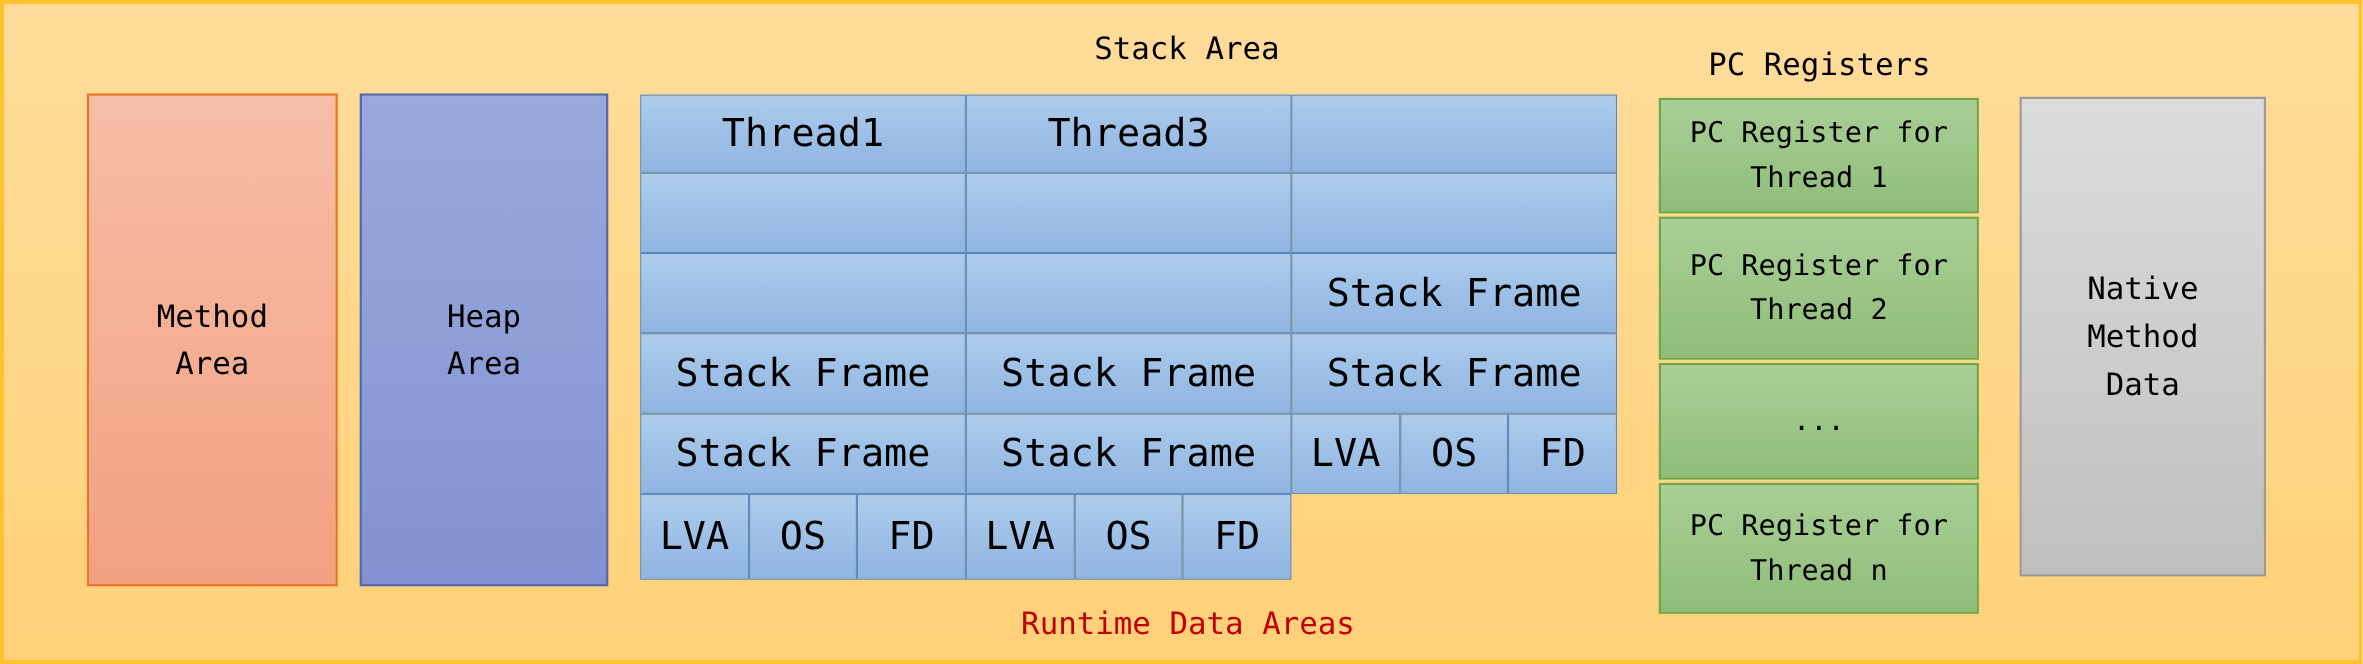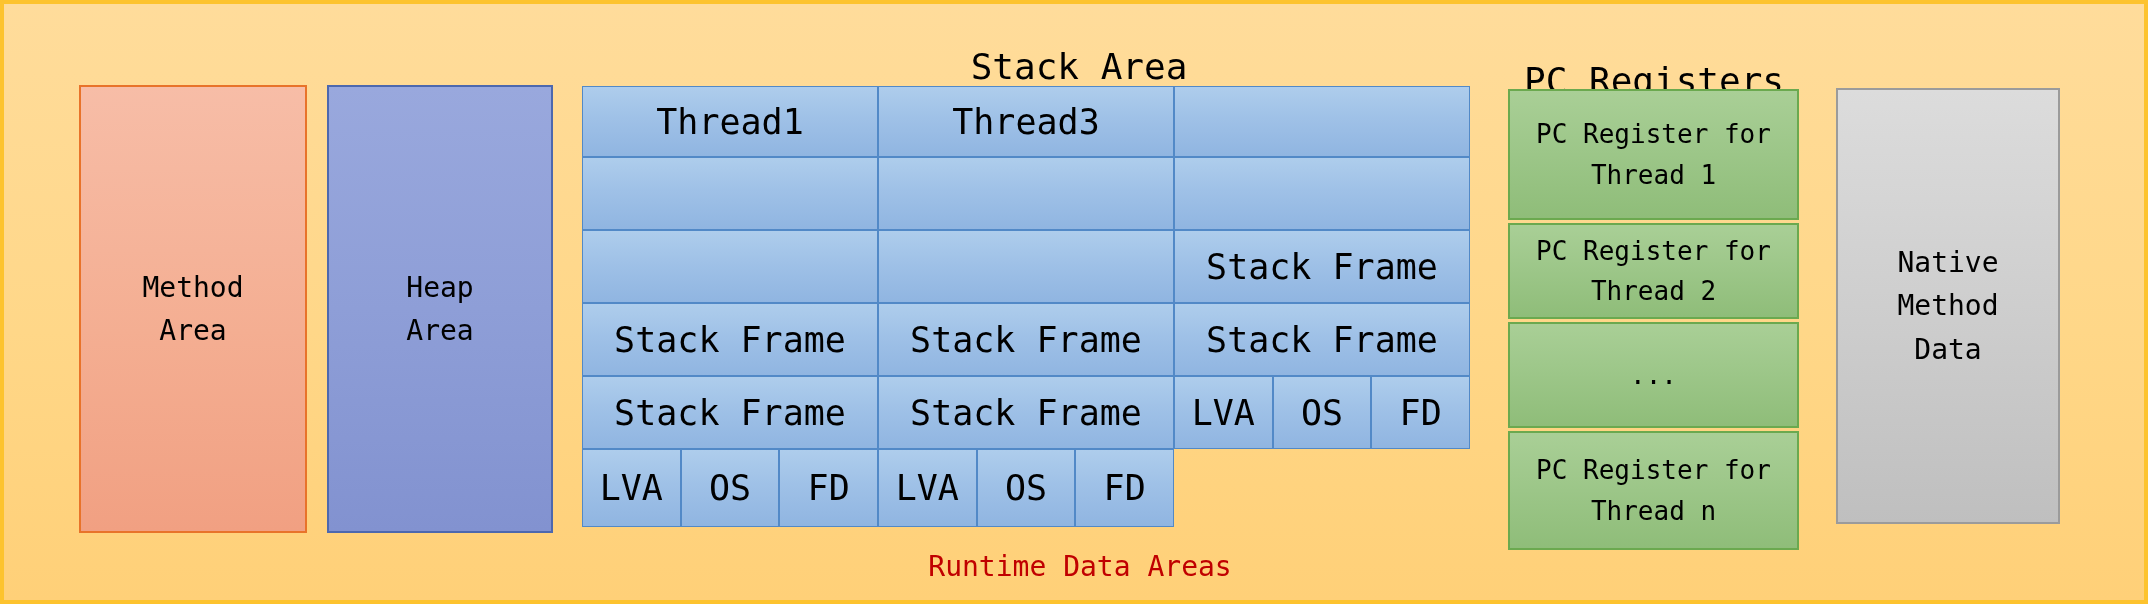--- a/index.html
+++ b/index.html
@@ -9,23 +9,22 @@
     box-sizing:border-box;
     background:linear-gradient(180deg,#ffdc9b 0%,#ffd788 55%,#ffd078 100%);
     border:4px solid #fdc32e;
     font-family:"DejaVu Sans Mono","Liberation Mono",monospace;
     color:#000;
     overflow:hidden;
   }
   .abs{position:absolute;box-sizing:border-box;}
 
   .area-title{
-    font-size:36px;line-height:1.2;white-space:nowrap;
+    font-size:28px;line-height:1.2;white-space:nowrap;
     transform:translateX(-50%);
-    margin-top:17px;
   }
   .footer-title{
     font-size:28px;white-space:nowrap;
     transform:translateX(-50%);
     color:#c00000;
     text-align:center;
   }
 
   .bigbox{
     display:flex;flex-direction:column;align-items:center;justify-content:center;
@@ -66,22 +65,22 @@
     display:flex;flex-direction:column;gap:3px;
   }
   .pc-box{
     box-sizing:border-box;
     border:2px solid #6ba94f;
     background:linear-gradient(180deg,#a9cf96 0%,#9cc688 50%,#8fbd79 100%);
     display:flex;align-items:center;justify-content:center;
     text-align:center;font-size:26px;line-height:1.55;
     padding:0 12px;
   }
-  .pc-box.h1{height:131px;}
-  .pc-box.h2{height:96px;}
+  .pc-box.h1{height:105px;}
+  .pc-box.h2{height:130px;}
   .pc-box.h3{height:106px;}
   .pc-box.h4{height:119px;}
 </style>
 </head>
 <body>
 
 <div class="canvas">
 
   <div class="abs area-title" style="left:1075px;top:24px;">Stack Area</div>
   <div class="abs area-title" style="left:1650px;top:38px;">PC Registers</div>

